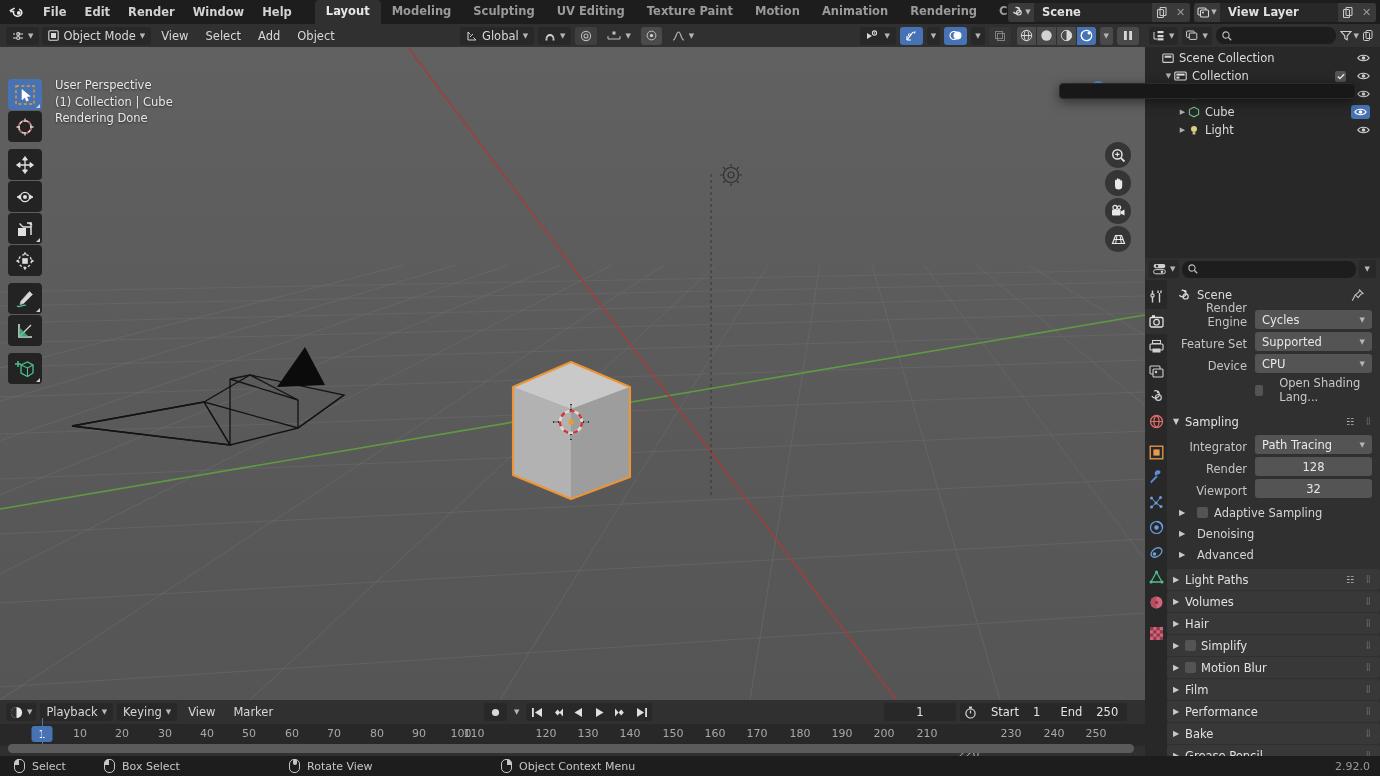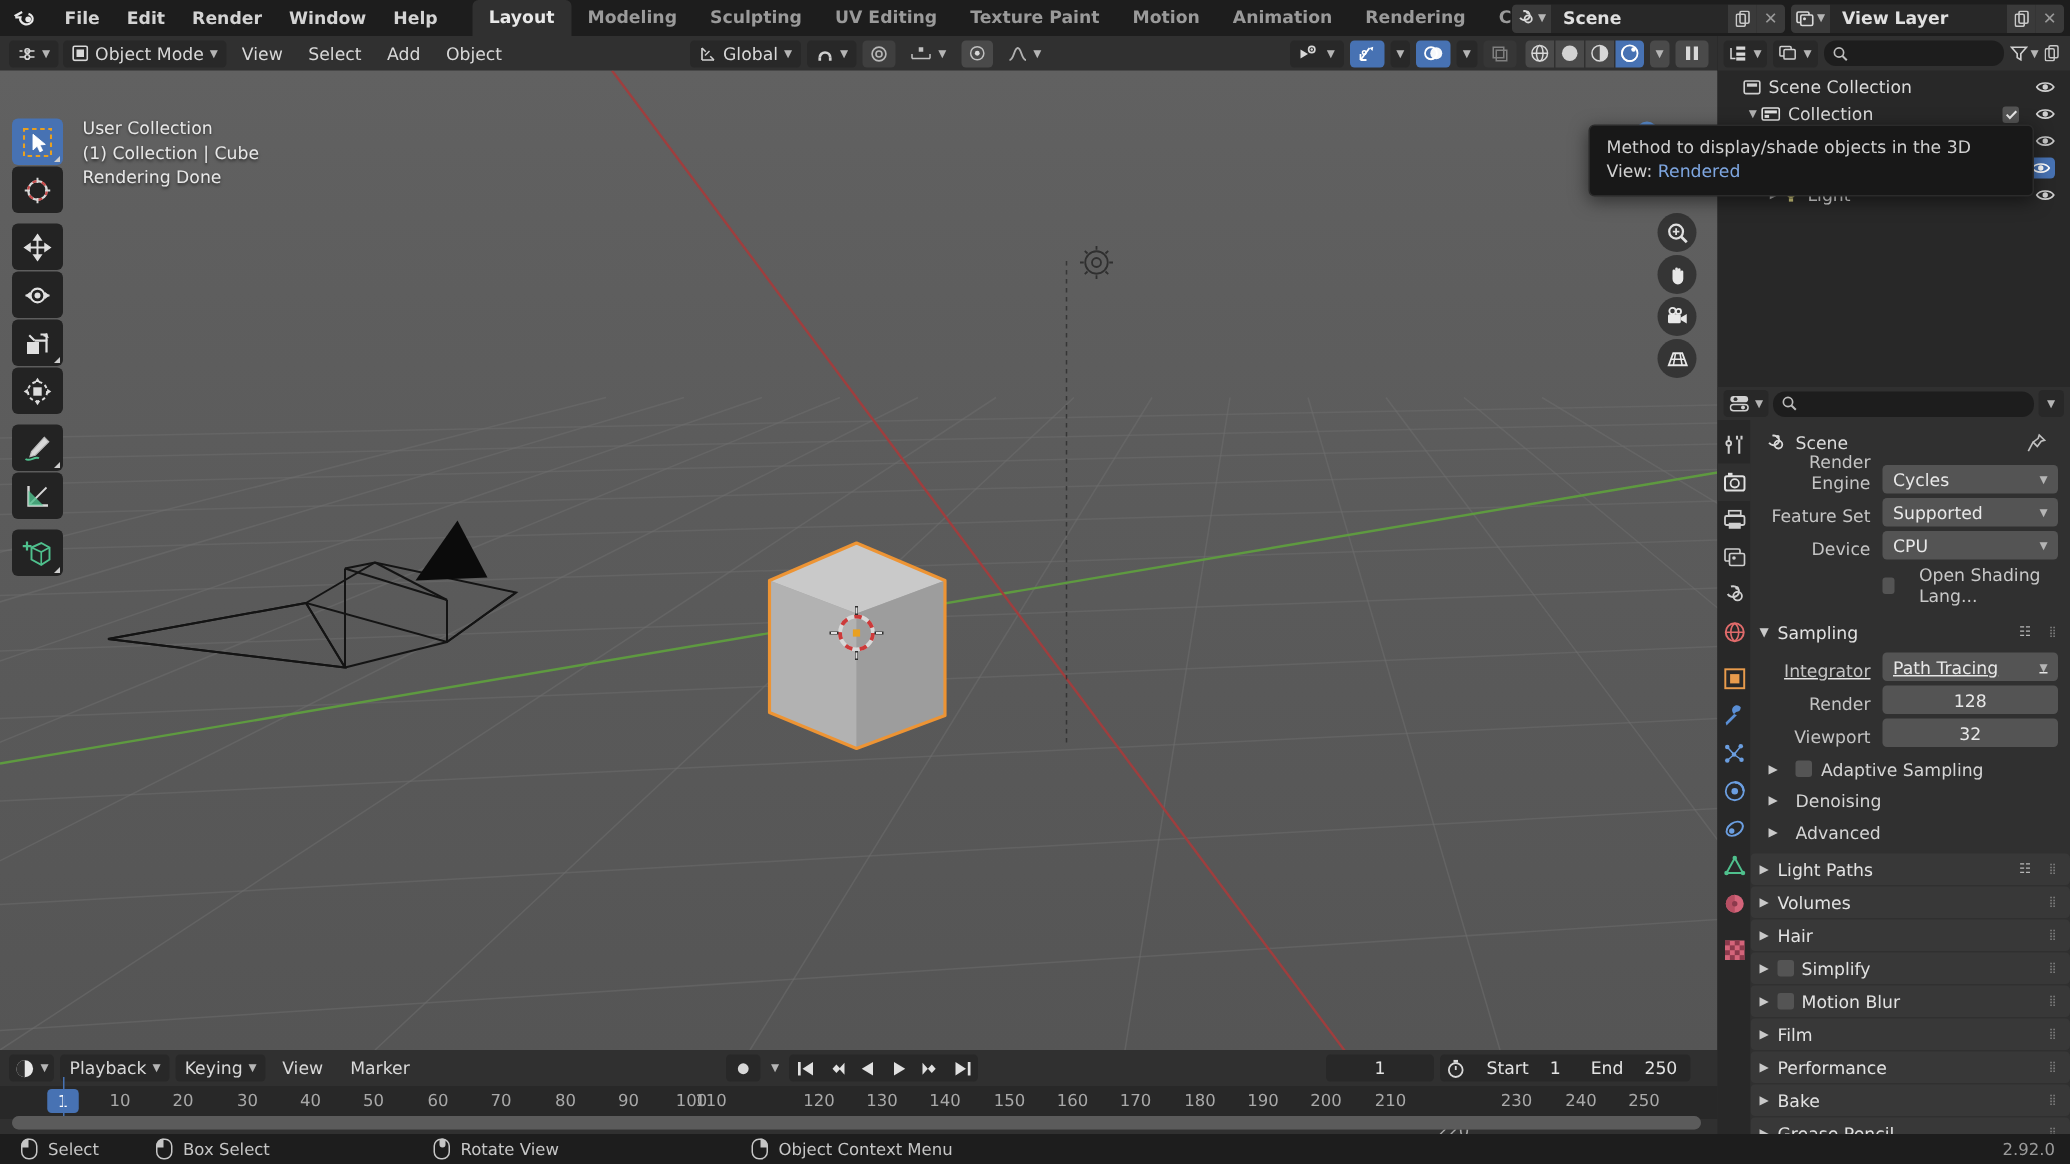--- a/index.html
+++ b/index.html
@@ -458,21 +458,21 @@
 
       <g transform="translate(731,128)">
         <circle r="7.5" fill="none" stroke="#2f2f2f" stroke-width="1.2"></circle>
         <circle r="3" fill="none" stroke="#2f2f2f" stroke-width="1.2"></circle>
         <path d="M0 -11 L0 -8.5 M0 8.5 L0 11 M-11 0 L-8.5 0 M8.5 0 L11 0
                  M-7.8 -7.8 L-6 -6 M7.8 -7.8 L6 -6 M-7.8 7.8 L-6 6 M7.8 7.8 L6 6" stroke="#2f2f2f" stroke-width="1.2"></path>
       </g>
     </svg>
 
     <div class="vp-overlay-text">
-      <div>User Collection</div>
+      <div>User Perspective</div>
       <div>(1) Collection | Cube</div>
       <div>Rendering Done</div>
     </div>
 
     <div class="tools">
       <div class="tool sel">
         <svg width="20" height="20" viewBox="0 0 20 20">
           <rect x="1" y="1" width="18" height="18" fill="none" stroke="#e8a020" stroke-width="1.4" stroke-dasharray="3 2.4"></rect>
           <path d="M7 4.5 L7 15 L9.8 12.4 L11.6 16.2 L13.4 15.3 L11.6 11.6 L15.2 11.3 Z" fill="#fff" stroke="#fff" stroke-width="0.6"></path>
         </svg>
@@ -876,21 +876,21 @@
         <span>Open Shading Lang...</span>
       </div>
 
       <div class="panel-hd" style="margin-top:7px;">
         <span class="tri">▼</span>
         <span>Sampling</span>
         <span class="listicon">☷</span>
         <span class="dots">⣿</span>
       </div>
 
-      <div class="prow" style="margin-top:3px;text-decoration:underline;">
+      <div class="prow" style="margin-top:3px;">
         <span class="plabel">Integrator</span>
         <span class="pfield">
           <span>Path Tracing</span>
             <span class="chev">▼</span>
         </span>
       </div>
       <div class="prow">
         <span class="plabel">Render</span>
         <span class="pfield num">
           <span>128</span>
@@ -1086,24 +1086,20 @@
       <div class="tl-tick" style="left:1054px;">240</div>
       <div class="tl-tick" style="left:1096px;">250</div>
     </div>
     <div class="tl-line" style="left:42px;"></div>
     <div class="tl-scroll">
       <div class="knob"></div>
     </div>
   </div>
 
   <div class="tooltip">
-    <div class="tt-desc">
-      <span>Method to display/shade objects in the 3D View:</span>
-      <span class="tt-val">Rendered</span>
-    </div>
   </div>
 
   <div class="statusbar">
     <div class="sb-item" style="width:90px;">
       <span class="mouse-ic"></span>
       <span>Select</span>
     </div>
     <div class="sb-item" style="width:185px;">
       <span class="mouse-ic"></span>
       <span>Box Select</span>

